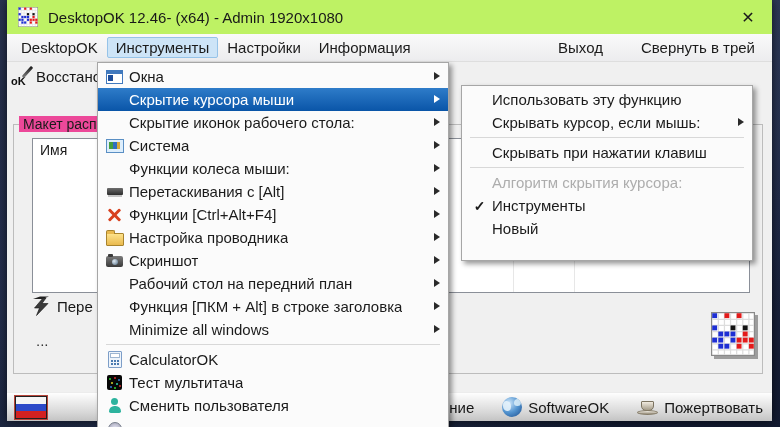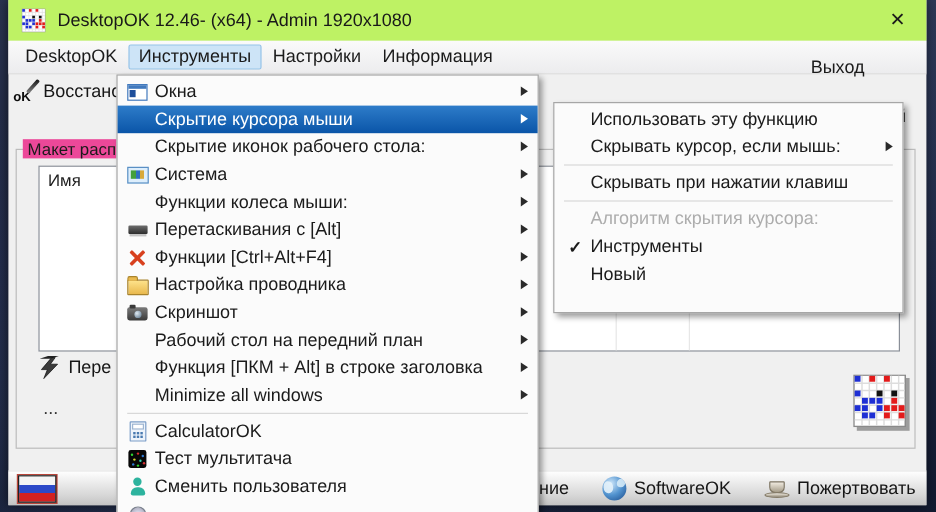--- a/index.html
+++ b/index.html
@@ -17,21 +17,21 @@
   }
   
   .titlebar{height:34px;background:#bef264;display:flex;align-items:center;position:relative;}
   .app-icon{margin-left:11px;width:20px;height:20px;flex:none;}
   .title{margin-left:10px;font-size:15px;color:#191919;white-space:nowrap;}
   .close-btn{position:absolute;right:2px;top:0;width:44px;height:34px;display:flex;align-items:center;justify-content:center;font-size:16px;color:#1b1b1b;}
   
   .menubar{height:27px;background:linear-gradient(#fafafa,#ececee);border-bottom:1px solid #dedede;display:flex;align-items:center;padding-left:5px;font-size:15px;color:#1b1b1b;position:relative;}
   .mb-item{padding:2px 9px;border-radius:2px;white-space:nowrap;}
   .mb-item.active{background:#cde4f7;border:1px solid #96c3e8;padding:1px 8px;}
-  .mb-right{position:absolute;right:8px;top:12px;height:100%;display:flex;align-items:center;gap:20px;flex-direction:column;}
+  .mb-right{position:absolute;right:8px;top:0;height:100%;display:flex;align-items:center;gap:20px;}
   
   .restore-frag{position:absolute;left:3px;top:62px;width:90px;height:28px;display:flex;align-items:center;overflow:hidden;font-size:15px;color:#161616;}
   .wand-ok-icon{width:24px;height:22px;position:relative;flex:none;margin-right:2px;}
   .wand-ok-icon::before{content:"oK";position:absolute;left:1px;bottom:0;font-weight:bold;font-size:11px;color:#0d0d0d;}
   .wand-ok-icon::after{content:"";position:absolute;right:5px;top:0;width:3px;height:14px;background:linear-gradient(135deg,#111,#888);transform:rotate(42deg);border-radius:1px;}
   .groupbox{position:absolute;left:6px;top:124px;width:748px;height:248px;border:1px solid #bcbcbc;}
   .gb-label{position:absolute;left:12px;top:116px;background:#ec4899;padding:0 4px;font-size:14px;color:#1b1b1b;white-space:nowrap;}
   .listbox{position:absolute;left:25px;top:138px;width:716px;height:153px;background:#fff;border:1px solid #8a8f98;}
   .list-header{position:absolute;left:7px;top:3px;font-size:14px;color:#1b1b1b;}
   .col-line{position:absolute;top:0;bottom:0;width:1px;background:#e7e7e7;}

